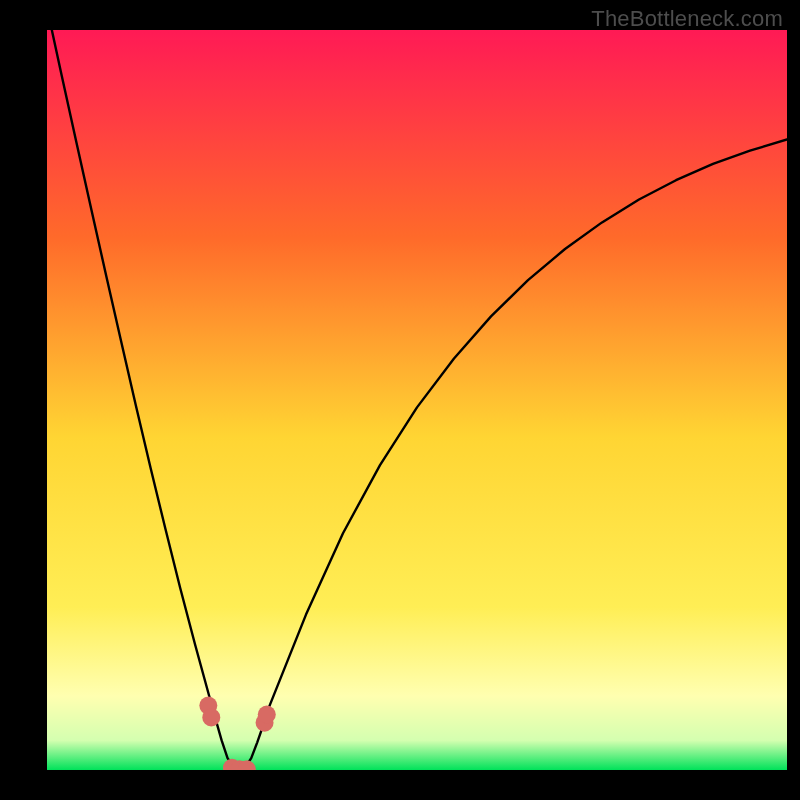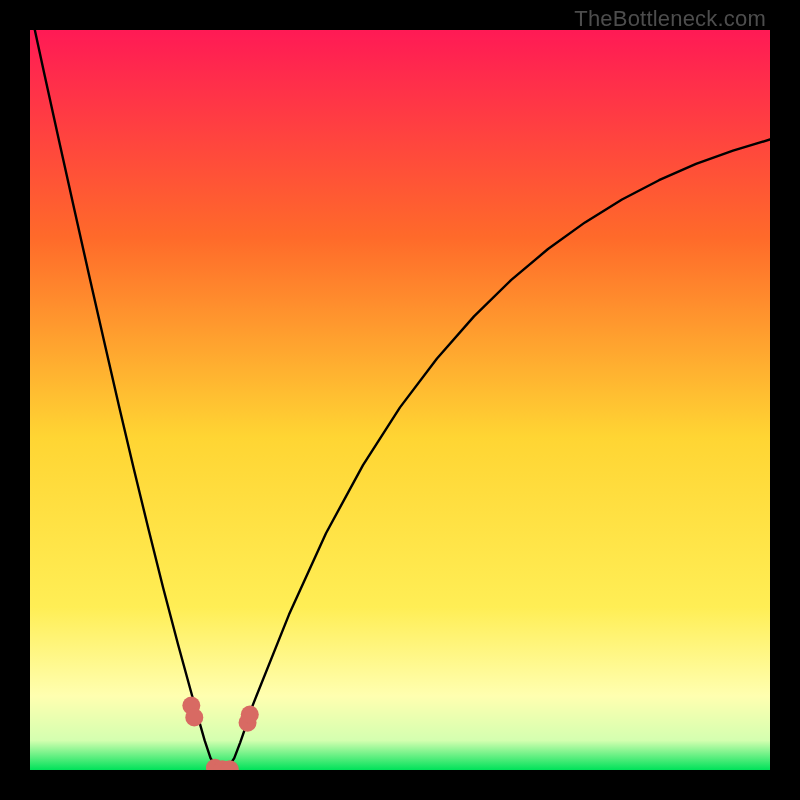--- a/index.html
+++ b/index.html
@@ -9,20 +9,21 @@
     height: 800px;
     overflow: hidden;
     background: #000;
     font-family: Arial, Helvetica, sans-serif;
   }
   .frame {
     position: relative;
     width: 776px;
     height: 800px;
     background: #000;
+    margin-left: 17px;
   }
   .plot {
     position: absolute;
     left: 30px;
     top: 30px;
     width: 740px;
     height: 740px;
     overflow: hidden;
   }
   .plot svg {

